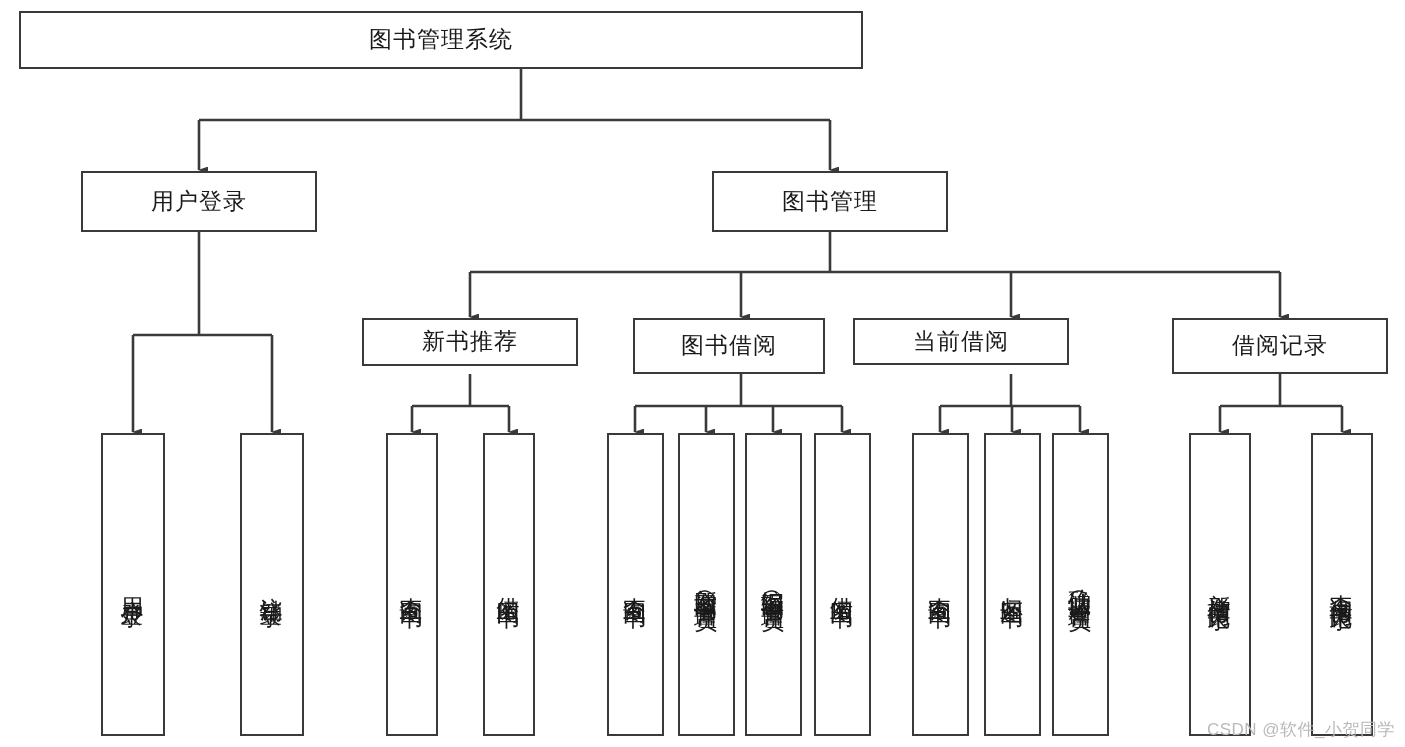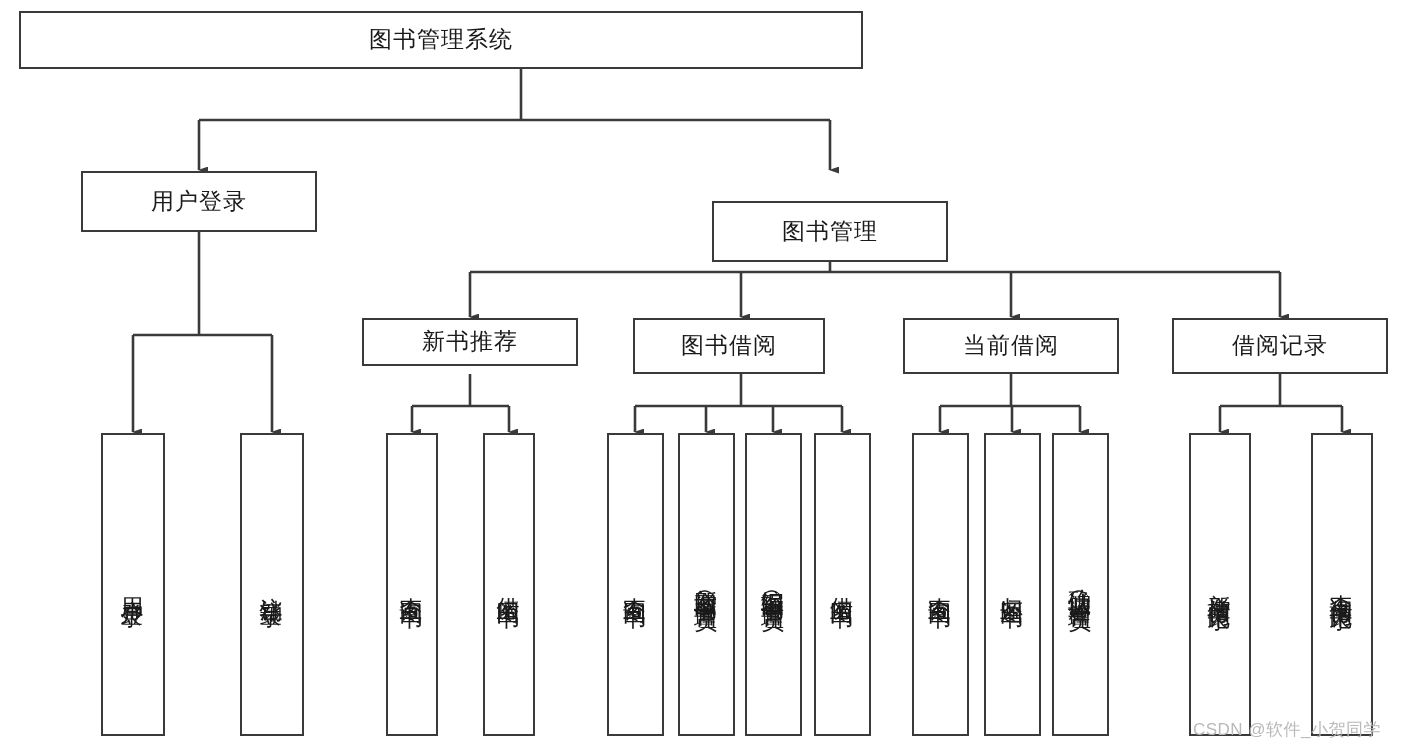--- a/index.html
+++ b/index.html
@@ -51,21 +51,21 @@
   .node.vert .vtext {
     writing-mode: vertical-rl;
     text-orientation: upright;
     white-space: normal;
     text-align: center;
     display: block;
     max-height: 100%;
   }
   #watermark {
     position: absolute;
-    right: 24px;
+    right: 10px;
     bottom: 6px;
     font-size: 17px;
     color: #b9b9b9;
     letter-spacing: 0.5px;
     z-index: 5;
     white-space: nowrap;
   }
 </style>
 </head>
 <body>
@@ -115,31 +115,31 @@
       </g>
   </svg>
 
   <div class="node horiz" style="left: 19px; top: 11px; width: 844px; height: 58px;">
       <span>图书管理系统</span>
     </div>
 
   <div class="node horiz" style="left: 81px; top: 171px; width: 236px; height: 61px;">
       <span>用户登录</span>
     </div>
-  <div class="node horiz" style="left: 712px; top: 171px; width: 236px; height: 61px; margin-top: 30px;">
+  <div class="node horiz" style="left: 712px; top: 171px; width: 236px; height: 61px;">
       <span>图书管理</span>
     </div>
 
   <div class="node horiz" style="left: 362px; top: 318px; width: 216px; height: 48px;">
       <span>新书推荐</span>
     </div>
   <div class="node horiz" style="left: 633px; top: 318px; width: 192px; height: 56px; text-align: center;">
       <span>图书借阅</span>
     </div>
-  <div class="node horiz" style="left: 903px; top: 318px; width: 216px; height: 56px; text-align: center;">
+  <div class="node horiz" style="left: 853px; top: 318px; width: 216px; height: 47px; text-align: center;">
       <span>当前借阅</span>
     </div>
   <div class="node horiz" style="left: 1172px; top: 318px; width: 216px; height: 56px; justify-content: center;">
       <span>借阅记录</span>
     </div>
 
   <div class="node vert" style="left: 101px; top: 433px; width: 64px; height: 303px;">
       <span class="vtext">用户登录</span>
     </div>
   <div class="node vert" style="left: 240px; top: 433px; width: 64px; height: 303px;">

